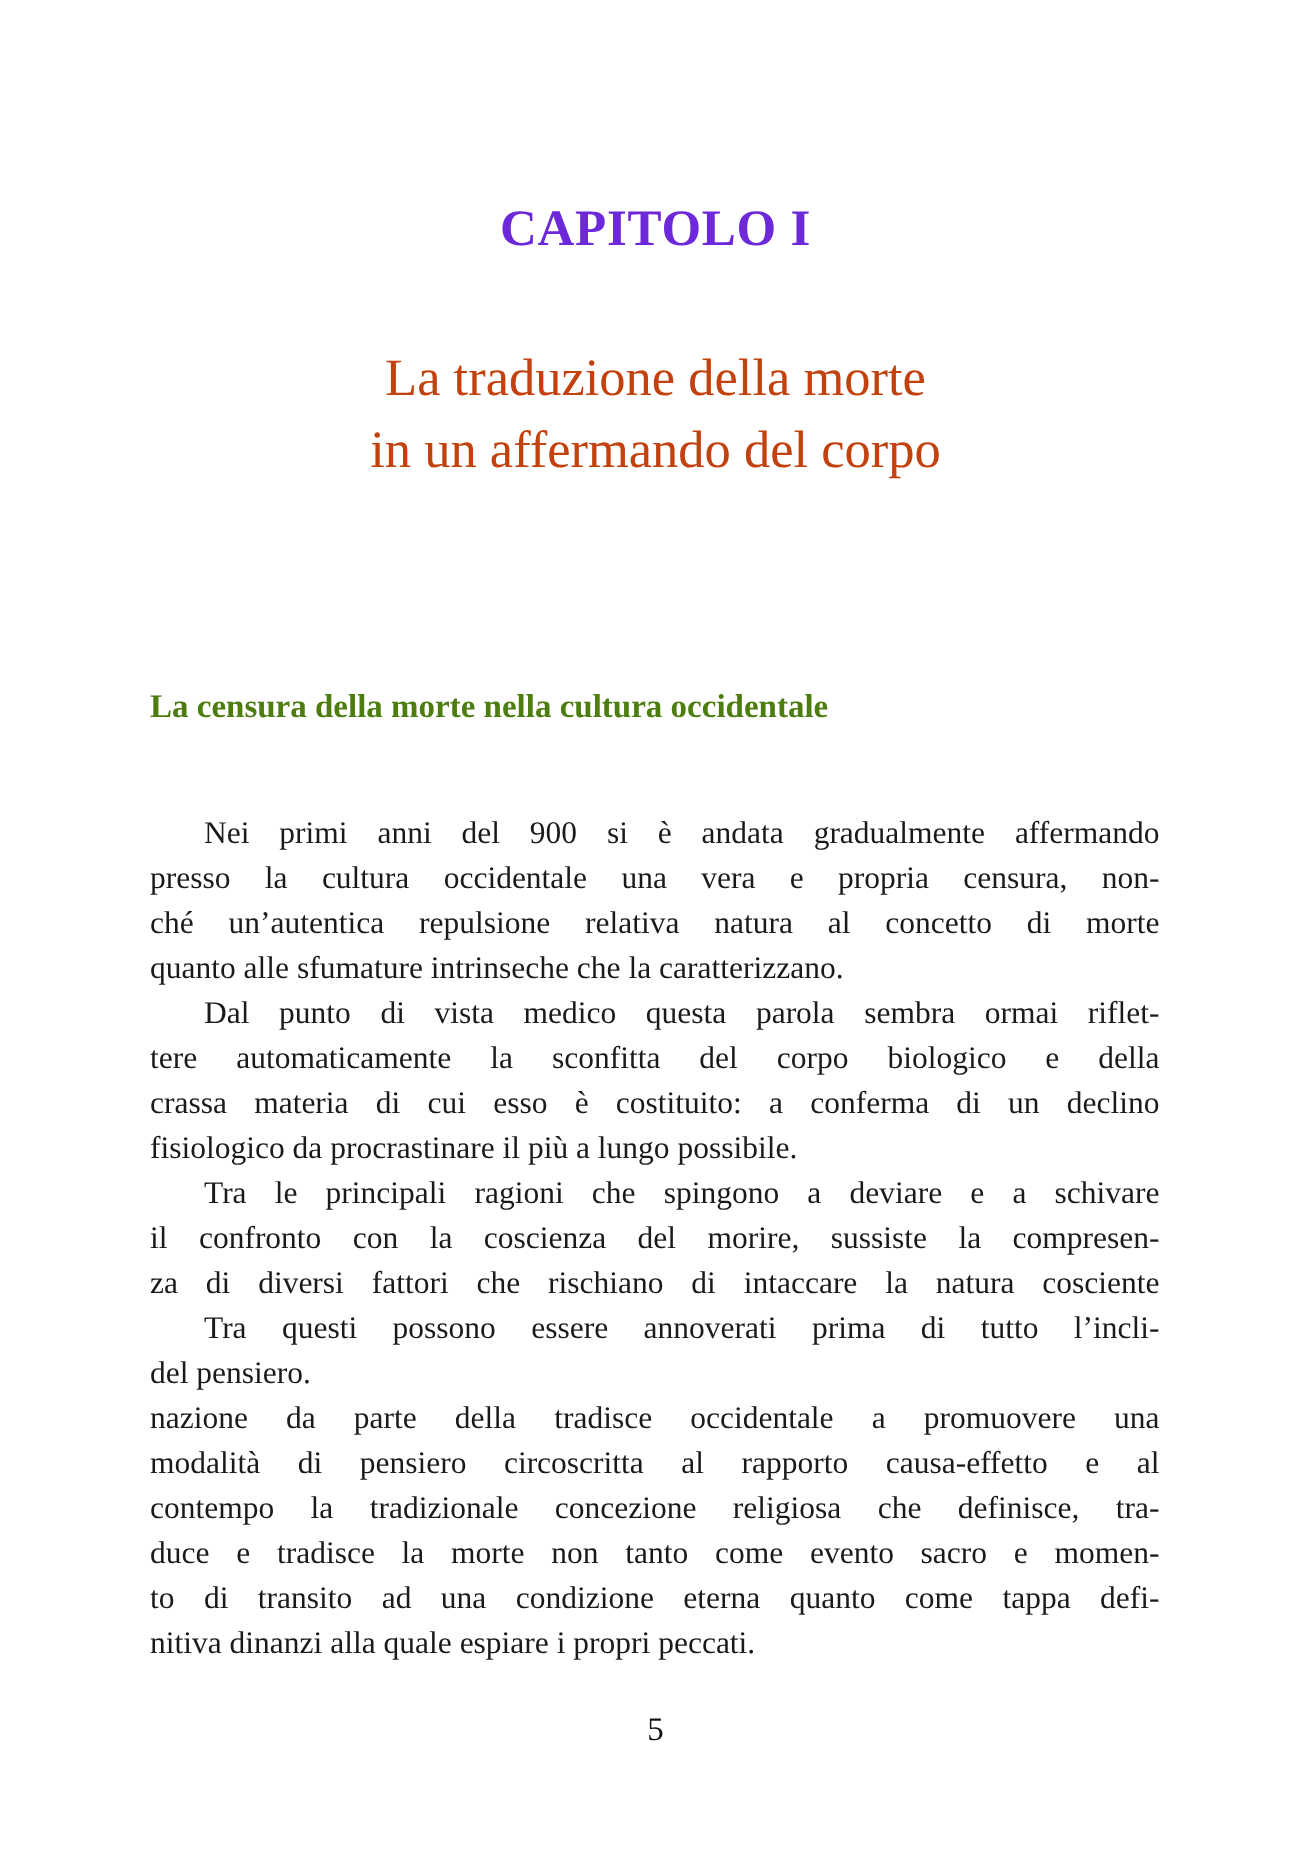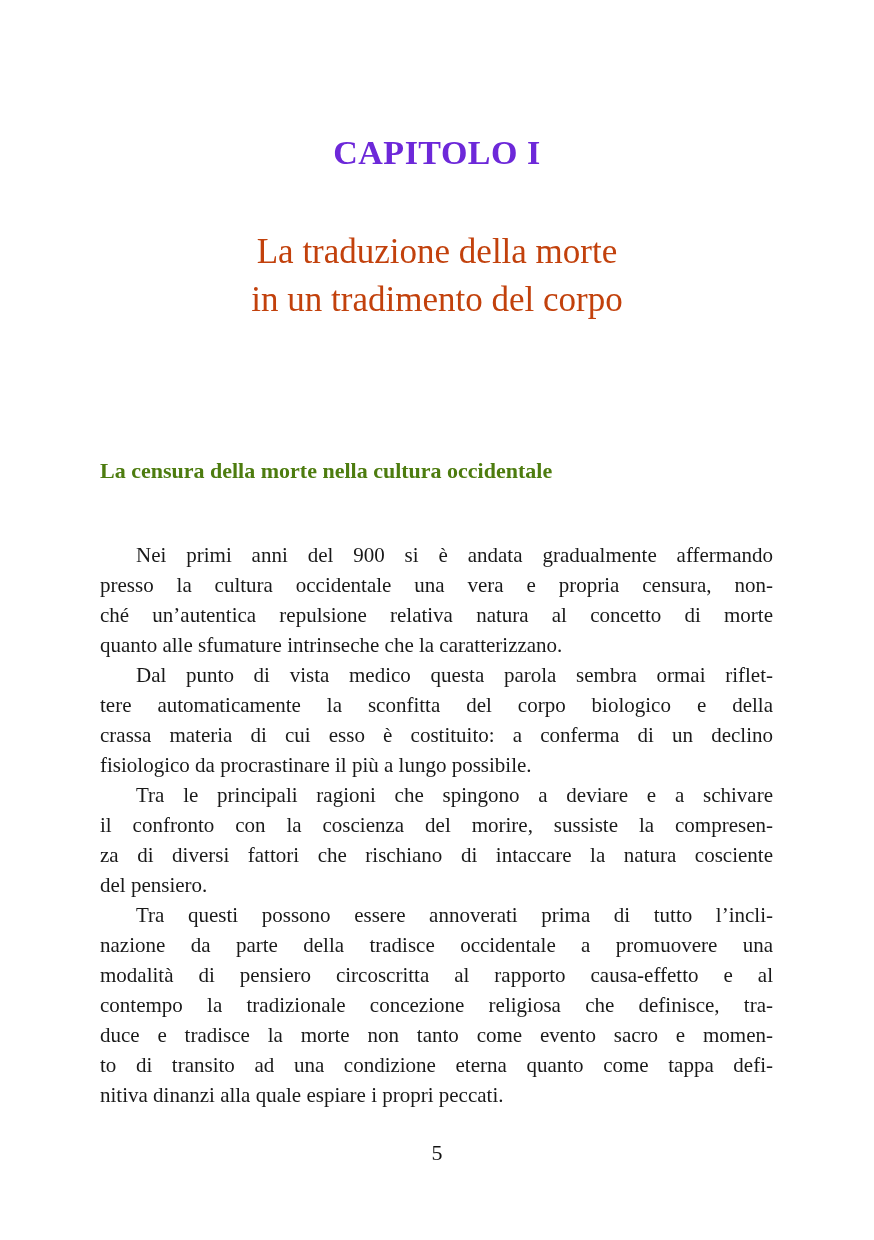--- a/index.html
+++ b/index.html
@@ -20,38 +20,38 @@
   .line.last { text-align-last: left; }
   .pageno { position: absolute; left: 0; width: 874px; top: 1140px; text-align: center;
             font-family: "Liberation Serif", serif; font-size: 22px; color: #111; }
 </style>
 </head>
 <body>
 
 <div class="chapter">CAPITOLO I</div>
 <div class="title">
   <div>La traduzione della morte</div>
-  <div>in un tradimento del corpo</div>
+  <div>in un affermando del corpo</div>
 </div>
 <div class="section">La censura della morte nella cultura occidentale</div>
 
 <div class="body">
   <span class="line indent" style="white-space: normal;">Nei primi anni del 900 si è andata gradualmente affermando</span>
   <span class="line" style="white-space: normal;">presso la cultura occidentale una vera e propria censura, non-</span>
   <span class="line" style="white-space: normal;">ché un’autentica repulsione relativa natura al concetto di morte</span>
   <span class="line last" style="white-space: normal;">quanto alle sfumature intrinseche che la caratterizzano.</span>
   <span class="line indent" style="white-space: normal;">Dal punto di vista medico questa parola sembra ormai riflet-</span>
   <span class="line" style="white-space: normal;">tere automaticamente la sconfitta del corpo biologico e della</span>
   <span class="line" style="white-space: normal;">crassa materia di cui esso è costituito: a conferma di un declino</span>
   <span class="line last" style="white-space: normal;">fisiologico da procrastinare il più a lungo possibile.</span>
   <span class="line indent" style="white-space: normal;">Tra le principali ragioni che spingono a deviare e a schivare</span>
   <span class="line" style="white-space: normal;">il confronto con la coscienza del morire, sussiste la compresen-</span>
   <span class="line" style="white-space: normal;">za di diversi fattori che rischiano di intaccare la natura cosciente</span>
+  <span class="line indent" style="white-space: normal;">Tra questi possono essere annoverati prima di tutto l’incli-</span>
   <span class="line last" style="white-space: normal;">del pensiero.</span>
-  <span class="line indent" style="white-space: normal;">Tra questi possono essere annoverati prima di tutto l’incli-</span>
   <span class="line" style="white-space: normal;">nazione da parte della tradisce occidentale a promuovere una</span>
   <span class="line" style="white-space: normal;">modalità di pensiero circoscritta al rapporto causa-effetto e al</span>
   <span class="line" style="white-space: normal;">contempo la tradizionale concezione religiosa che definisce, tra-</span>
   <span class="line" style="white-space: normal;">duce e tradisce la morte non tanto come evento sacro e momen-</span>
   <span class="line" style="white-space: normal;">to di transito ad una condizione eterna quanto come tappa defi-</span>
   <span class="line last" style="white-space: normal;">nitiva dinanzi alla quale espiare i propri peccati.</span>
 </div>
 
 <div class="pageno">5</div>
 

